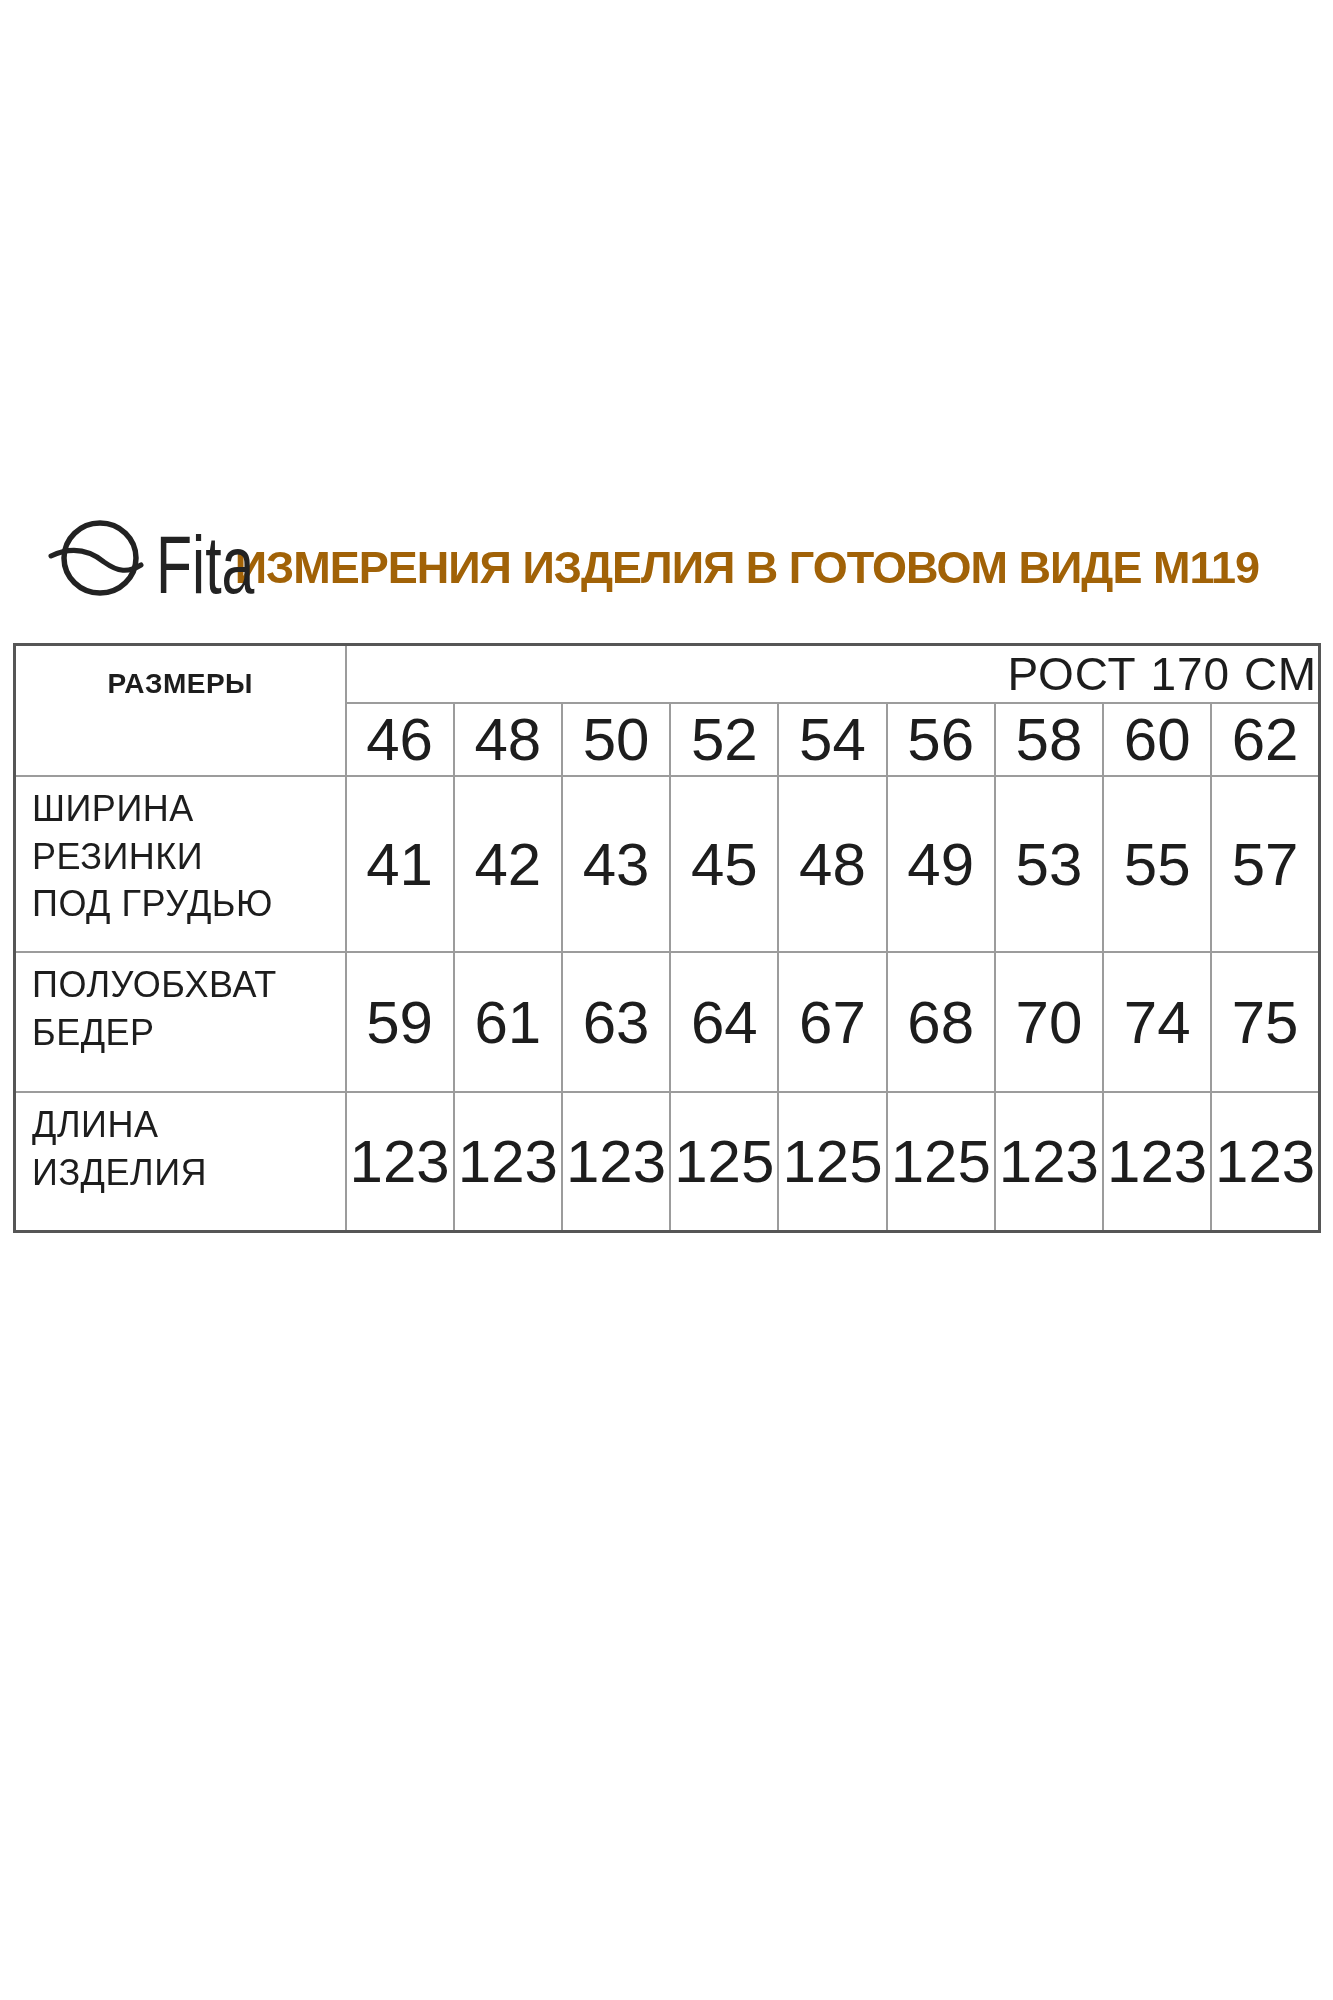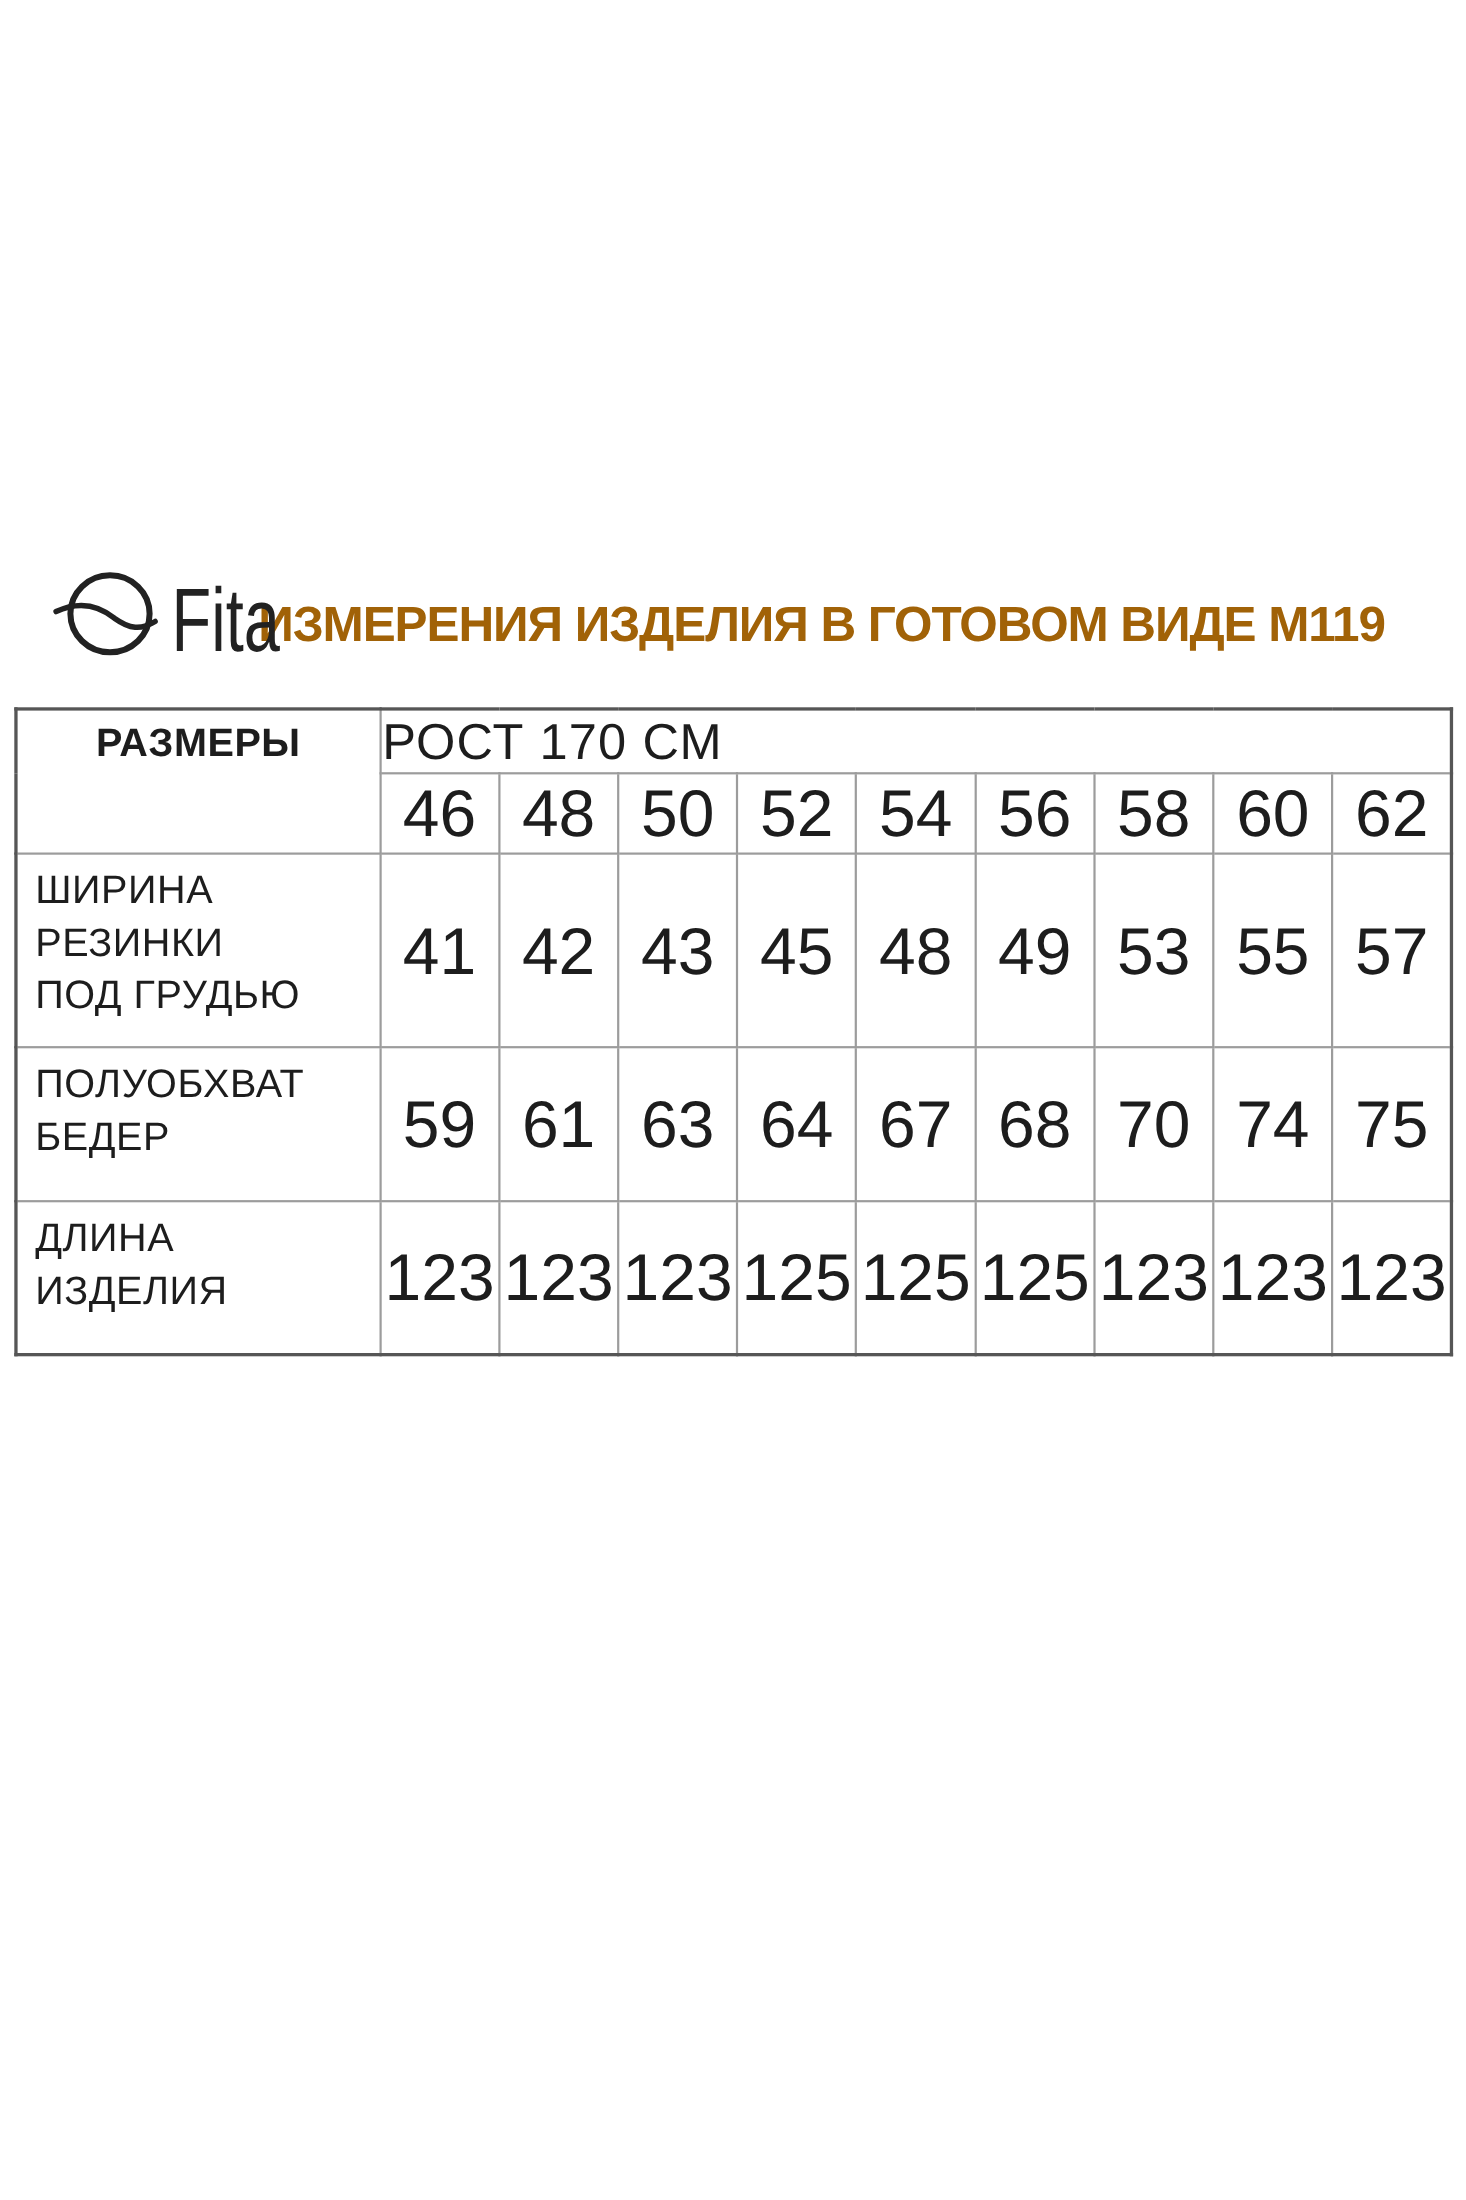--- a/index.html
+++ b/index.html
@@ -72,30 +72,30 @@
   table.size-table {
     border: 3px solid #565656;
   }
   tr.header-row      { height: 54px; }
   tr.sizes-row       { height: 56px; }
   tr.data-row-0      { height: 176px; }
   tr.data-row-1      { height: 140px; }
   tr.data-row-2      { height: 139px; }
 
   td.corner-header {
-    font-size: 36px;
+    font-size: 28px;
     font-weight: bold;
     text-align: center;
     vertical-align: top;
-    padding-top: 8px;
+    padding-top: 22px;
     letter-spacing: 0.5px;
   }
   td.group-header {
     font-size: 46px;
-    text-align: left;
+    text-align: right;
     vertical-align: middle;
     letter-spacing: 1px;
     margin-left: 40px;
   }
   td.size-cell {
     font-size: 60px;
     text-align: center;
     vertical-align: middle;
   }
   td.label-cell {

